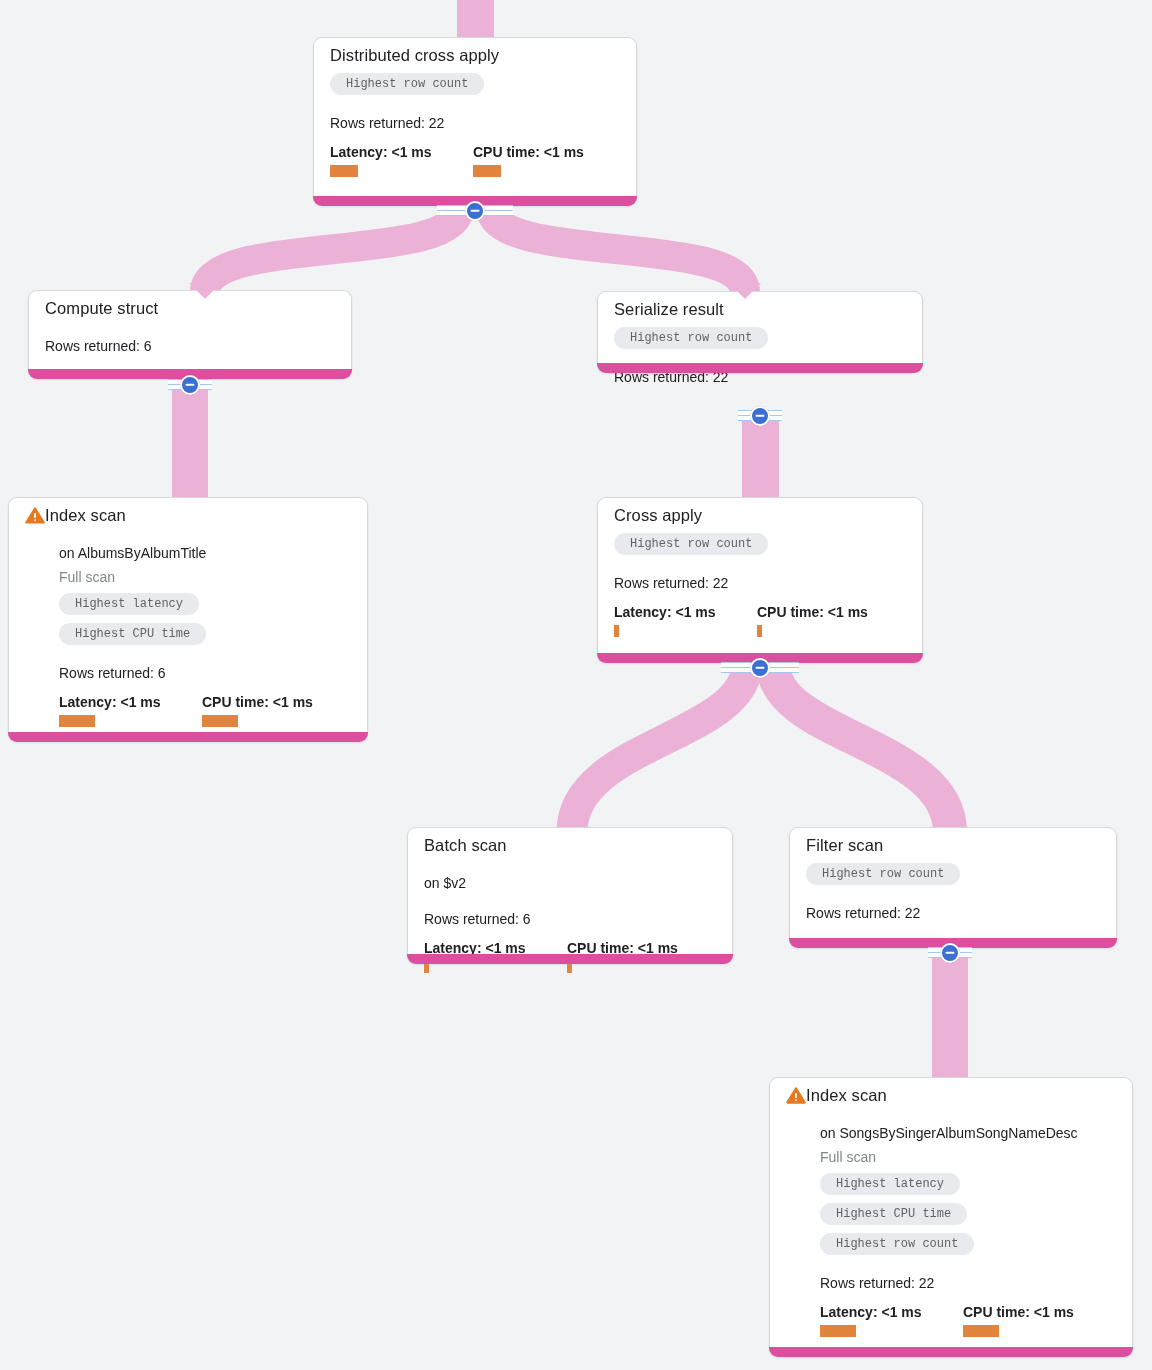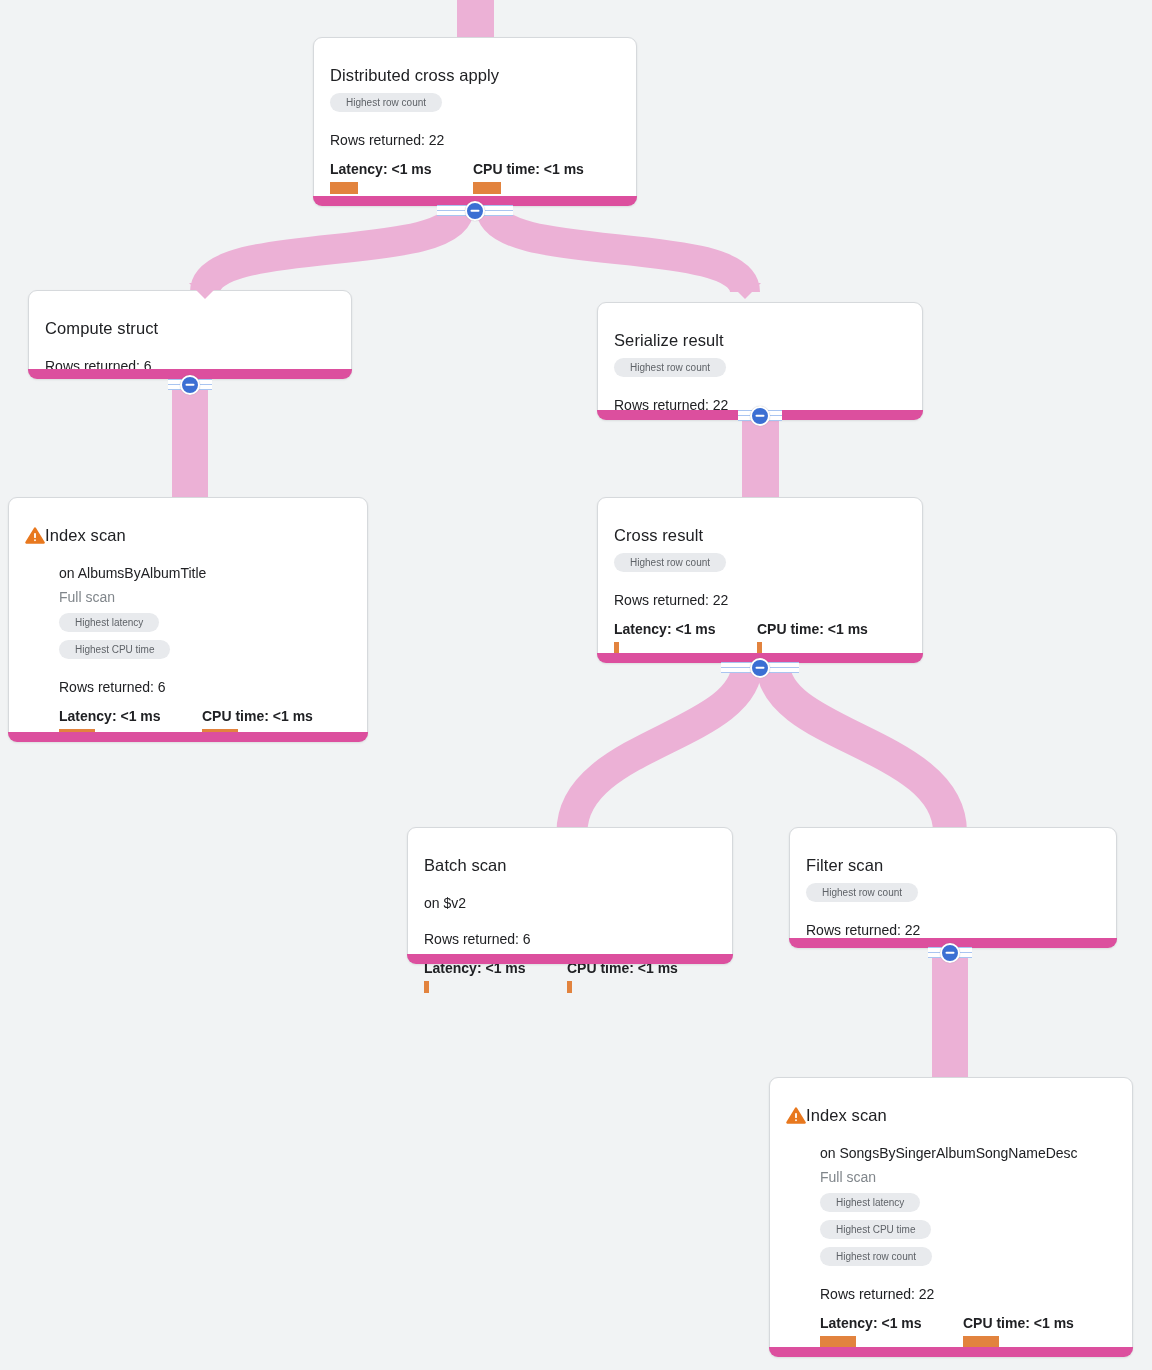--- a/index.html
+++ b/index.html
@@ -31,48 +31,49 @@
   .ribbon-fill{fill:var(--link-pink);}
   .ribbon-stroke{fill:none;stroke:var(--link-pink);}
 
   .card{
     position:absolute;
     background:var(--card-bg);
     border:1px solid var(--card-border);
     border-radius:9px;
     box-shadow:0 1px 2px rgba(60,64,67,.12);
     z-index:1;
-    padding:22px 16px;
+    padding:2px 16px;
     font-size:14px;
   }
   .card .bar-bottom{
     position:absolute;left:-1px;right:-1px;bottom:-1px;height:10px;
     background:var(--node-pink);
     border-radius:0 0 9px 9px;
   }
   .title{font-size:16.5px;font-weight:500;margin-top:6px;letter-spacing:.1px;}
   .head{display:flex;align-items:center;}
   .head .warn-icon{width:20px;height:19px;flex:0 0 auto;margin-top:6px;}
   .content.indent{margin-left:34px;}
   .chip{
     display:block;width:fit-content;
     background:var(--chip-bg);color:var(--chip-text);
     border-radius:14px;padding:4px 16px;margin-top:8px;
-    font-size:10px;
+    font-size:12px;
+    font-family:Liberation Mono, monospace;
   }
   .row{margin-top:20px;}
   .row.muted{color:var(--muted);margin-top:8px;}
   .metrics{display:flex;margin-top:13px;font-weight:bold;}
   .metric{width:143px;}
   .metric .m-bar{margin-top:5px;height:12px;background:var(--bar-orange);}
 
   
   #node-dca{left:313px;top:37px;width:324px;height:169px;}
   #node-compute{left:28px;top:290px;width:324px;height:89px;}
-  #node-serialize{left:597px;top:302px;width:326px;height:118px;}
+  #node-serialize{left:597px;top:291px;width:326px;height:82px;}
   #node-index1{left:8px;top:497px;width:360px;height:245px;}
   #node-cross{left:597px;top:497px;width:326px;height:166px;}
   #node-batch{left:407px;top:827px;width:326px;height:137px;}
   #node-filter{left:789px;top:827px;width:328px;height:121px;}
   #node-index2{left:769px;top:1077px;width:364px;height:280px;}
 
   
   .collapse{
     position:absolute;z-index:4;height:11px;
     background:linear-gradient(to bottom,
@@ -173,21 +174,21 @@
       <div class="metric">
         <div class="m-label">CPU time: &lt;1 ms</div>
         <div class="m-bar" style="width: 36px;"></div>
       </div>
     </div>
   </div>
   <div class="bar-bottom"></div>
 </div>
 
 <div class="card" id="node-cross">
-  <div class="title">Cross result</div>
+  <div class="title">Cross apply</div>
   <div class="chip">Highest row count</div>
   <div class="row">Rows returned: 22</div>
   <div class="metrics">
     <div class="metric">
       <div class="m-label">Latency: &lt;1 ms</div>
       <div class="m-bar" style="width: 5px;"></div>
     </div>
     <div class="metric">
       <div class="m-label">CPU time: &lt;1 ms</div>
       <div class="m-bar" style="width: 5px;"></div>

